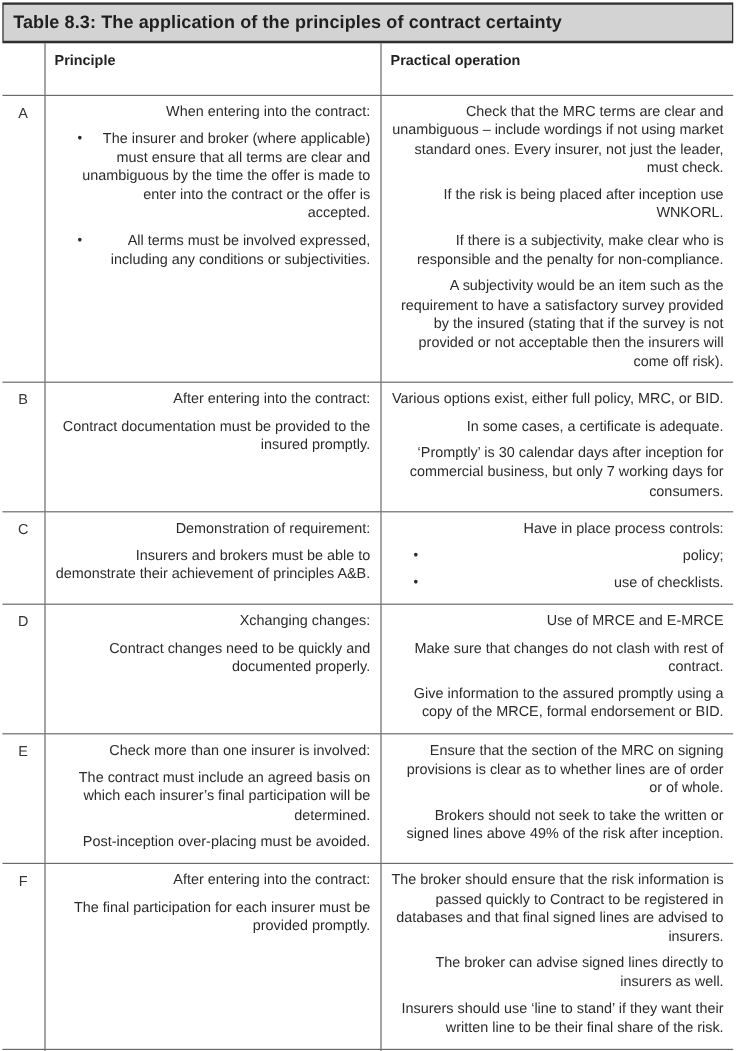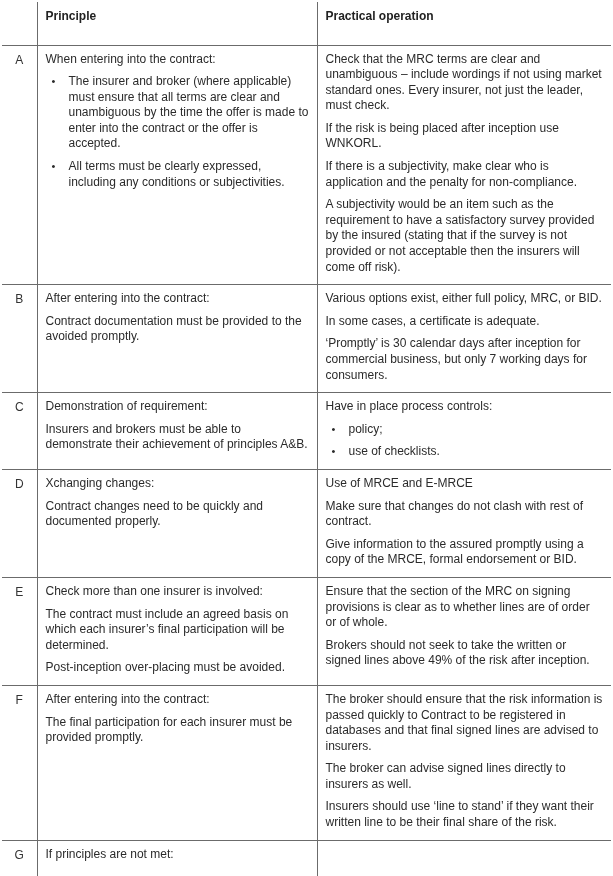--- a/index.html
+++ b/index.html
@@ -27,21 +27,21 @@
   table.cert-table {
     width: 100%;
     border-collapse: collapse;
     table-layout: fixed;
     border-bottom: 3px solid #2f2f2f;
   }
   col.c-letter   { width: 35px; }
   col.c-principle{ width: 280px; }
   col.c-practical{ width: 294px; }
 
-  th, td { vertical-align: top; }
+  th, td { vertical-align: top; text-align: right; }
   tr > th:first-child, tr > td:first-child,
   tr > th:nth-child(2), tr > td:nth-child(2) {
     border-right: 1px solid #6b6b6b;
   }
   thead th {
     font-size: 12px;
     font-weight: bold;
     text-align: left;
     padding: 7px 8px 6px 8px;
     height: 43px;
@@ -64,20 +64,21 @@
   .para { margin: 0 0 7px 0; }
   .bullet-item { display: flex; margin: 0 0 7px 6px; }
   .bullet-marker { flex: 0 0 17px; width: 17px; font-size: 11px; }
   .bullet-text { flex: 1 1 auto; }
 </style>
 </head>
 <body>
 
 <div class="page">
 
+  <div class="title-bar">Table 8.3: The application of the principles of contract certainty</div>
 
   <table class="cert-table">
     <colgroup>
       <col class="c-letter">
       <col class="c-principle">
       <col class="c-practical">
     </colgroup>
     <thead>
       <tr>
         <th></th>
@@ -89,35 +90,35 @@
         <tr style="height: 220px;">
           <td class="letter-cell">A</td>
           <td class="content-cell">
             <p class="para">When entering into the contract:</p>
             <div class="bullet-item">
               <span class="bullet-marker">•</span>
               <span class="bullet-text">The insurer and broker (where applicable) must ensure that all terms are clear and unambiguous by the time the offer is made to enter into the contract or the offer is accepted.</span>
             </div>
             <div class="bullet-item">
               <span class="bullet-marker">•</span>
-              <span class="bullet-text">All terms must be clearly expressed, including any conditions or subjectivities.</span>
+              <span class="bullet-text">All terms must be involved expressed, including any conditions or subjectivities.</span>
             </div>
           </td>
           <td class="content-cell">
             <p class="para">Check that the MRC terms are clear and unambiguous – include wordings if not using market standard ones. Every insurer, not just the leader, must check.</p>
             <p class="para">If the risk is being placed after inception use WNKORL.</p>
-            <p class="para">If there is a subjectivity, make clear who is application and the penalty for non-compliance.</p>
+            <p class="para">If there is a subjectivity, make clear who is responsible and the penalty for non-compliance.</p>
             <p class="para">A subjectivity would be an item such as the requirement to have a satisfactory survey provided by the insured (stating that if the survey is not provided or not acceptable then the insurers will come off risk).</p>
           </td>
         </tr>
         <tr style="height: 95px;">
           <td class="letter-cell">B</td>
           <td class="content-cell">
             <p class="para">After entering into the contract:</p>
-            <p class="para">Contract documentation must be provided to the avoided promptly.</p>
+            <p class="para">Contract documentation must be provided to the insured promptly.</p>
           </td>
           <td class="content-cell">
             <p class="para">Various options exist, either full policy, MRC, or BID.</p>
             <p class="para">In some cases, a certificate is adequate.</p>
             <p class="para">‘Promptly’ is 30 calendar days after inception for commercial business, but only 7 working days for consumers.</p>
           </td>
         </tr>
         <tr style="height: 73px;">
           <td class="letter-cell">C</td>
           <td class="content-cell">

